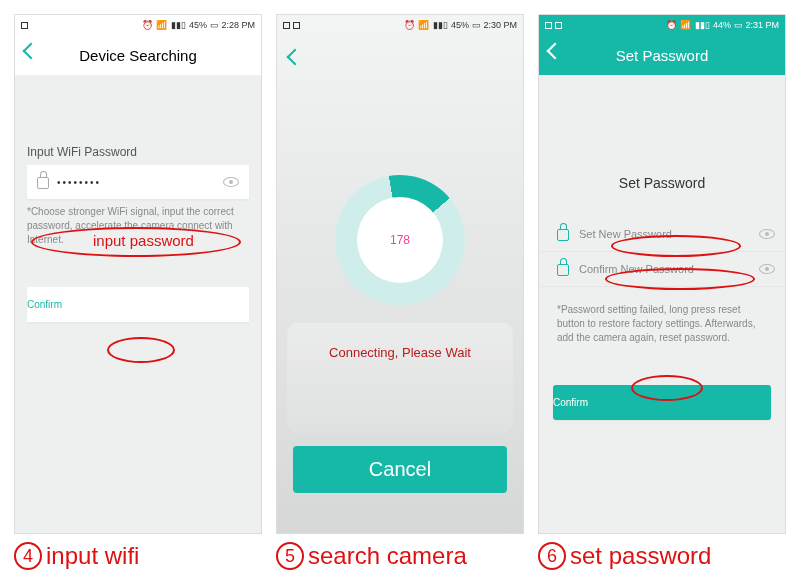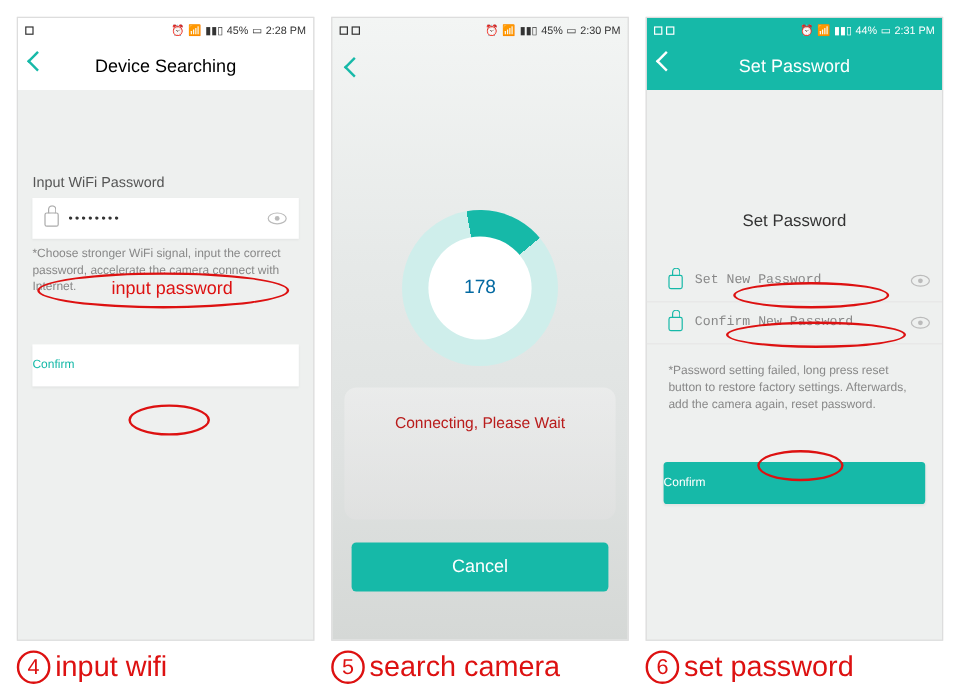--- a/index.html
+++ b/index.html
@@ -147,41 +147,41 @@
   .spinner-slice {
     position:absolute; width:130px; height:130px;
     background: conic-gradient(#16b9a8 0deg 60deg, transparent 60deg 360deg);
     border-radius:50%;
     transform: rotate(-10deg);
   }
   .spinner-center {
     position:absolute; left:22px; top:22px; width:86px; height:86px;
     background:#fff; border-radius:50%;
     display:flex; align-items:center; justify-content:center;
-    color:#0369a1; font-size:16px;text-align:center;
+    color:#ec4899; font-size:12px;text-align:center;
   }
   .connecting-text {
     position:absolute; left:0; right:0; top:330px;
     text-align:center; color:#b91c1c; font-size:13px;
   }
   .cancel-btn {
     position:absolute; left:16px; right:16px; bottom:40px;
     background:#16b9a8; color:#fff; text-align:center;
-    padding:12px 0; border-radius:4px; font-size:15px;
+    padding:12px 0; border-radius:4px; font-size:20px;
   }
   
   .screen3-body { padding-top:100px; }
   .s3-title { text-align:center; color:#333; font-size:14px; margin-bottom:26px; }
   .s3-field {
     display:flex; align-items:center; gap:10px;
     padding:10px 18px; font-size:11px; color:#666;
     border-bottom:1px solid #e6e6e6;
     position:relative;
   }
-  .s3-field .placeholder { color:#888; font-family: Liberation Mono, monospace; font-size:11px; }
+  .s3-field .placeholder { color:#888; font-family: Liberation Sans, sans-serif; font-size:11px; }
   
   .captions {
     display:flex; gap:14px; padding:0 14px;
     margin-top:-6px;
   }
   .caption {
     width:250px; display:flex; align-items:center; gap:4px;
     color:#d11; font-size:24px;
   }
   .circle-num {

